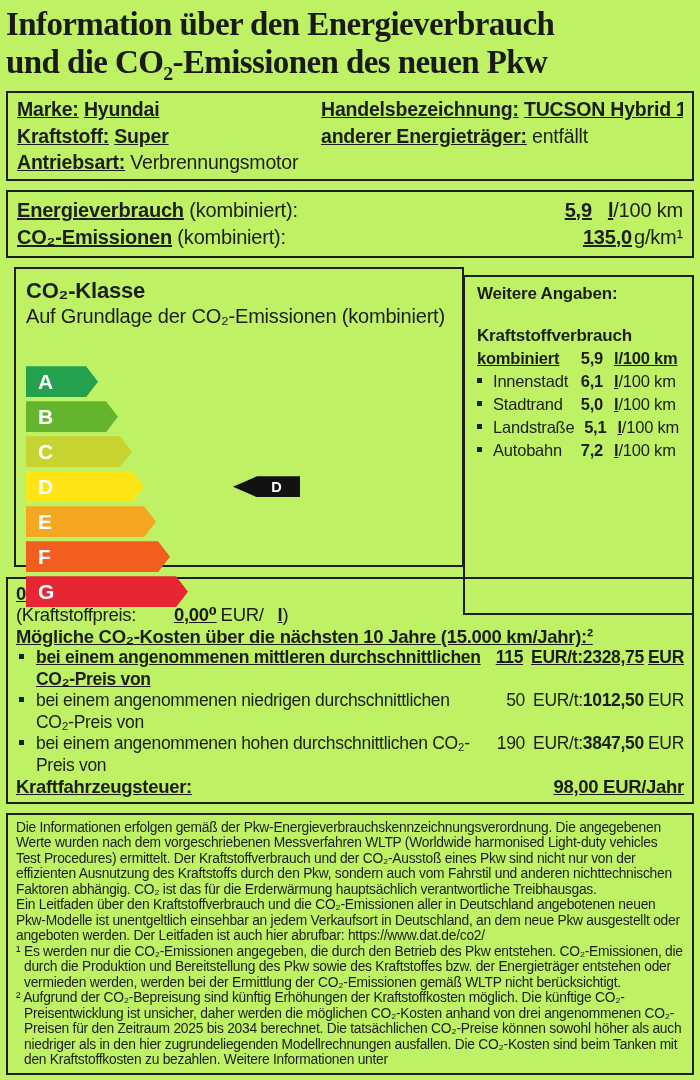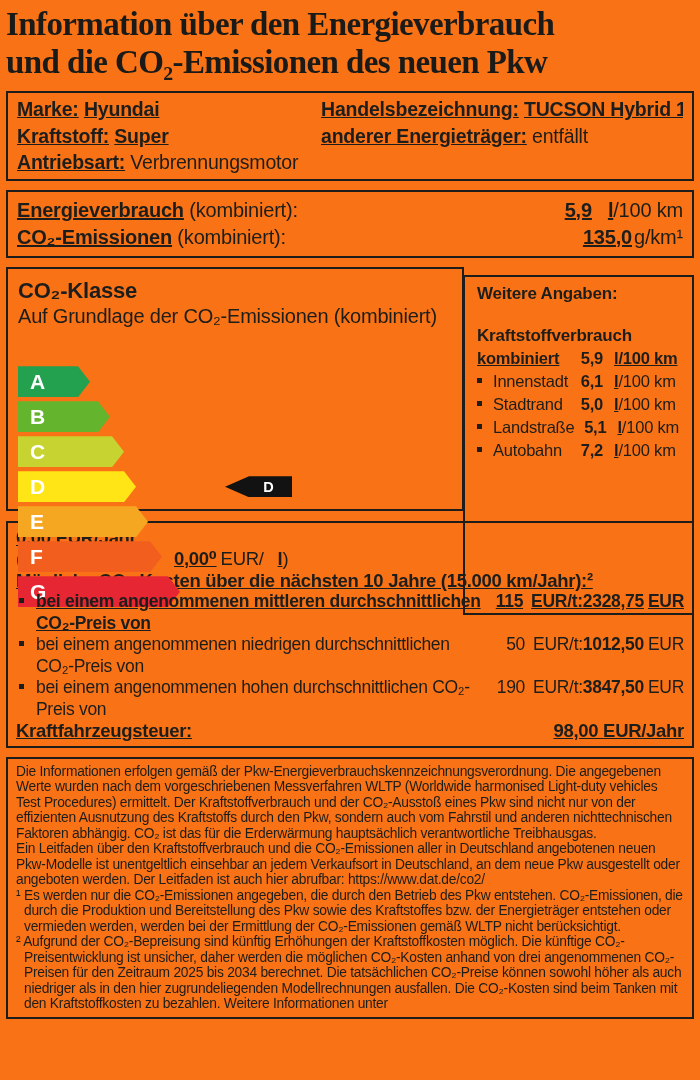--- a/index.html
+++ b/index.html
@@ -1,18 +1,18 @@
 <!DOCTYPE html>
 <html lang="de"><head>
 <meta charset="utf-8">
 <style>
   html,body{margin:0;padding:0;background:#fff;}
   .page{
     width:700px;height:1080px;box-sizing:border-box;position:relative;
-    background:#f97316;color:#1d1d1b;overflow:hidden;
+    background:#bef264;color:#1d1d1b;overflow:hidden;
     font-family:"Liberation Sans","DejaVu Sans",sans-serif;
     padding:4px 6px 0 6px;
   }
   
   .title{
     font-family:"Liberation Serif","DejaVu Serif",serif;
     font-weight:700;font-size:33px;line-height:1.14;letter-spacing:-0.6px;
     margin:2px 0 10px 0;color:#1a1a18;
   }
   
@@ -23,21 +23,21 @@
   .veh-row{display:flex;}
   .veh-left{width:304px;flex:none;}
   .veh-right{flex:1;white-space:nowrap;overflow:hidden;}
   
   .cons{padding:5px 9px;font-size:20px;line-height:27px;letter-spacing:-0.2px;}
   .cons-row{display:flex;align-items:baseline;}
   .cons-label{flex:1;}
   .gap-wide{margin-right:16px;}
   .gap-tight{margin-right:2px;}
   
-  .co2-section{display:flex;height:244px;margin-bottom:10px;}
+  .co2-section{display:flex;height:300px;margin-bottom:10px;margin-left:8px;}
   .co2-left{flex:1;border:2px solid #1d1d1b;box-sizing:border-box;padding:8px 10px;position:relative;}
   .co2-right{width:231px;flex:none;border:2px solid #1d1d1b;box-sizing:border-box;
              margin-top:8px;height:340px;margin-left:-1px;padding:6px 12px;}
   .co2-head{font-size:22px;font-weight:700;letter-spacing:-0.2px;line-height:1.25;}
   .co2-sub{font-size:20px;line-height:1.25;letter-spacing:-0.2px;}
   .scale{position:relative;margin-top:37px;}
   .arrow{
     height:31px;margin-bottom:4px;display:flex;align-items:center;
     padding-left:12px;box-sizing:border-box;color:#fff;
     font-size:21px;font-weight:600;

